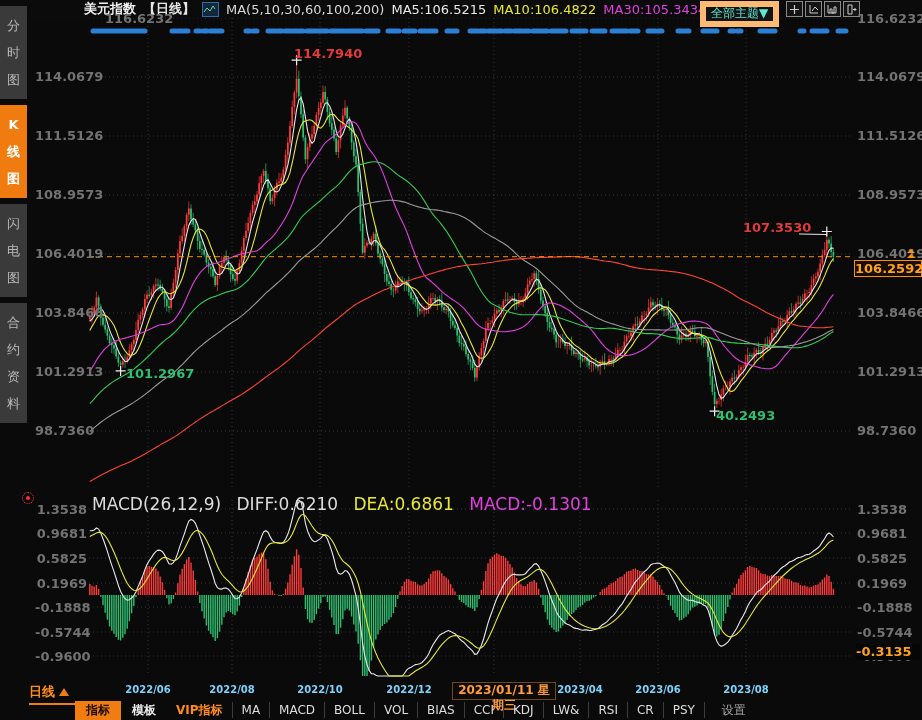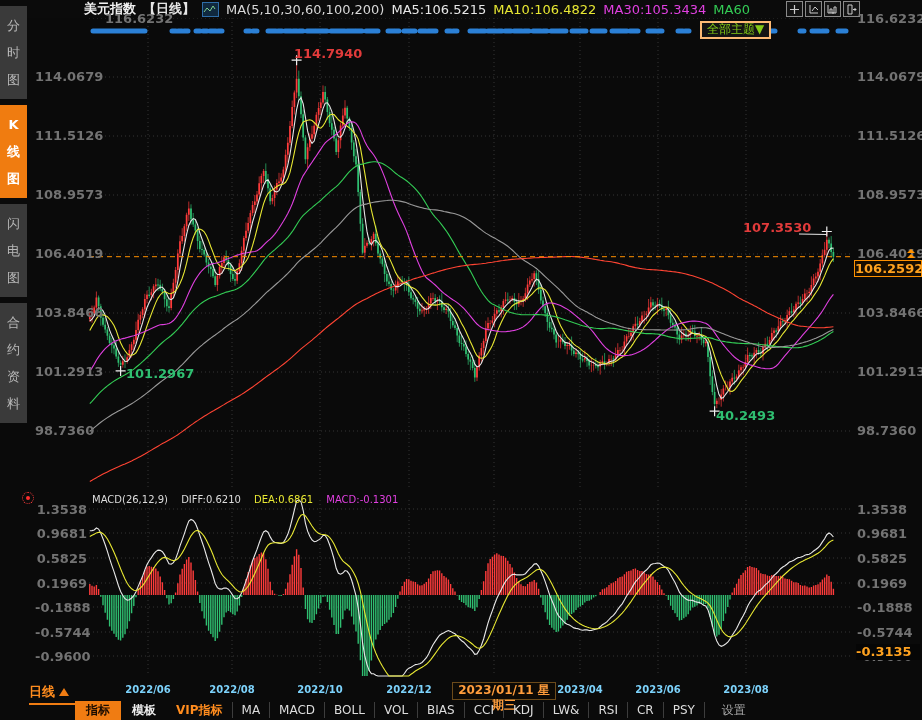--- a/index.html
+++ b/index.html
@@ -6,22 +6,22 @@
   .app{position:relative;width:922px;height:720px;background:#0a0a0a;overflow:hidden;
        font-family:"DejaVu Sans",sans-serif;}
   
   .topbar{position:absolute;left:0;top:0;width:922px;height:18px;background:#0b0b0b;}
   .tb-row{position:absolute;left:84px;top:1px;height:16px;display:flex;align-items:center;gap:7px;
           font-size:13px;white-space:nowrap;}
   .tb-title{color:#f0f0f0;font-weight:700;}
   .tb-tag{color:#e5e5e5;font-weight:700;}
   .mini-chart{width:15px;height:13px;background:#10293f;border:1px solid #2e6da8;display:inline-block;}
   .tb-ma{color:#d8d8d8;}
-  .theme-btn{position:absolute;left:700px;top:1px;height:14px;line-height:13px;border:2px solid #fdba74;
-             color:#84cc16;font-size:12px;padding:0 5px;background:#141414;margin-top:20px;}
+  .theme-btn{position:absolute;left:700px;top:1px;height:14px;line-height:13px;border:6px solid #fdba74;
+             color:#5eead4;font-size:12px;padding:0 5px;background:#141414;}
   .tb-icons{position:absolute;left:786px;top:1px;display:flex;gap:2px;}
   .tb-ic{width:15px;height:14px;border:1px solid #8a8a8a;background:#141414;display:flex;
          align-items:center;justify-content:center;}
   
   .sidebar{position:absolute;left:0;top:6px;width:27px;display:flex;flex-direction:column;gap:6px;}
   .side-tab{width:27px;background:#3a3a3a;color:#b8b8b8;font-size:13px;text-align:center;
             padding:6px 0;cursor:pointer;}
   .side-tab .vtxt{display:block;width:15px;margin:0 auto;word-break:break-all;line-height:27px;}
   .side-tab.active{background:#f07c10;color:#ffffff;font-weight:700;}
   
@@ -30,21 +30,21 @@
   .ylr,.mlr{left:857px;text-align:left;}
   .ann{position:absolute;font-size:13px;font-weight:700;white-space:nowrap;}
   .price-box{position:absolute;left:854px;top:260px;width:66px;height:15px;border:1px solid #ff9100;
              background:#170d00;color:#ffa21f;font-size:13px;font-weight:700;text-align:center;line-height:15px;}
   .macd-box{position:absolute;left:856px;top:644px;width:64px;height:16px;background:#060606;
             color:#ffa21f;font-size:13px;font-weight:700;text-align:left;line-height:16px;}
   .px-marker{position:absolute;left:907px;top:249px;}
   .px-marker i{display:block;width:0;height:0;border-left:4px solid transparent;border-right:4px solid transparent;
                border-bottom:4px solid #ff9100;margin-bottom:1px;}
   
-  .macd-head{position:absolute;left:92px;top:494px;font-size:10px;white-space:nowrap;}
+  .macd-head{position:absolute;left:92px;top:494px;font-size:17px;white-space:nowrap;}
   .macd-head span{margin-right:10px;}
   .ind-gear{position:absolute;left:22px;top:492px;width:10px;height:10px;border:1px dotted #ff3b3b;
             border-radius:50%;display:flex;align-items:center;justify-content:center;}
   .ind-gear i{width:4px;height:4px;background:#ff2d2d;border-radius:50%;}
   
   .daterow{position:absolute;left:0;top:678px;width:922px;height:24px;background:#0a0a0a;}
   .xtick{position:absolute;top:684px;transform:translateX(-50%);font-size:10px;font-weight:700;color:#7dd3fc;}
   .date-box{position:absolute;left:452px;top:682px;width:102px;height:16px;border:1px solid #6b4a1a;
             background:#0d0a05;color:#ff9d3c;font-size:12px;font-weight:700;text-align:center;line-height:15px;}
   .period{position:absolute;left:29px;top:683px;width:52px;color:#ff8c1e;font-size:13px;font-weight:700;

